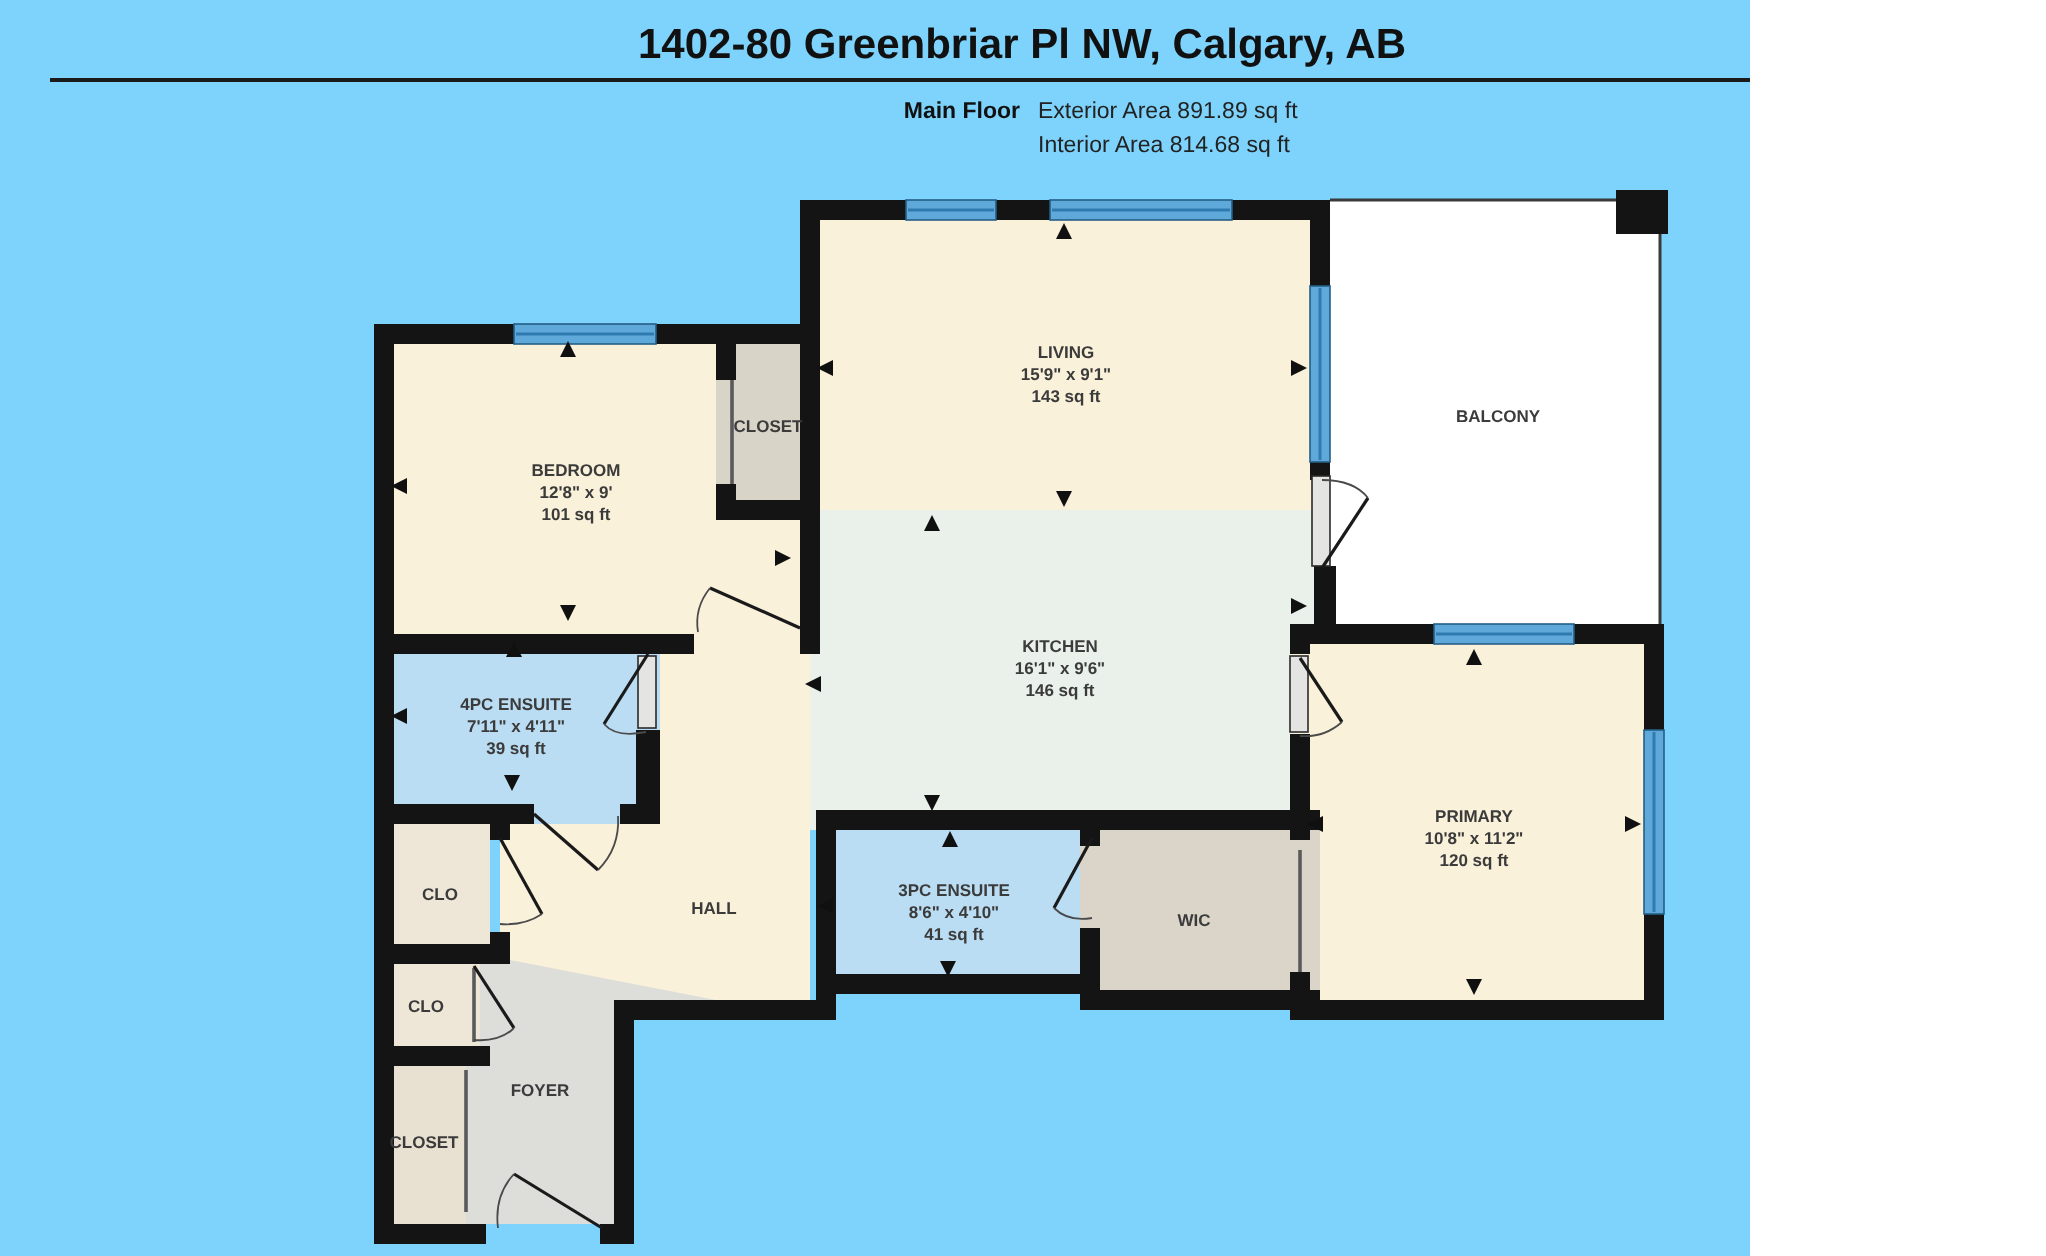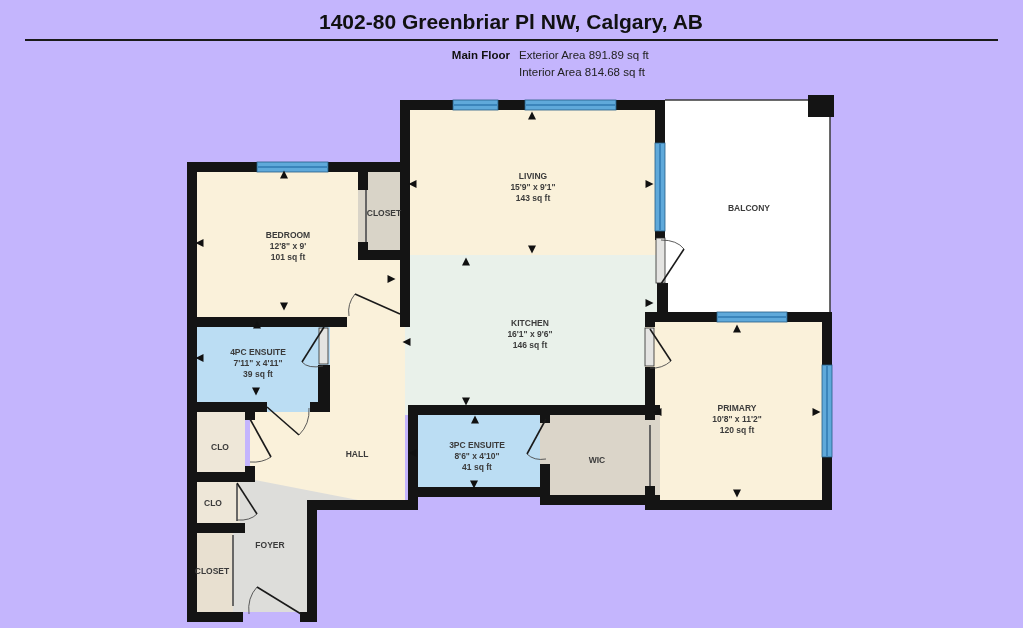--- a/index.html
+++ b/index.html
@@ -1,16 +1,16 @@
 <!DOCTYPE html>
 <html><head>
 <meta charset="utf-8">
 <style>
   html,body{margin:0;padding:0;background:#ffffff;}
-  .page{position:relative;width:1023px;height:628px;background:#c4b5fd;overflow:hidden;
+  .page{position:relative;width:875px;height:628px;background:#7dd3fc;overflow:hidden;
         font-family:"Liberation Sans", sans-serif;}
   svg{display:block}
   .title-text{font:700 21px "Liberation Sans",sans-serif;fill:#111;}
   .sub-bold{font:700 11.5px "Liberation Sans",sans-serif;fill:#111;}
   .sub-reg{font:400 11.5px "Liberation Sans",sans-serif;fill:#222;}
   .rlabel{font:700 8.5px "Liberation Sans",sans-serif;fill:#3b3b3b;text-anchor:middle;}
   .wall{fill:#141414;}
   .win{fill:#5FA9DA;stroke:#255E85;stroke-width:0.8;}
   .winline{stroke:#2F7AB0;stroke-width:1.5;}
   .leaf{stroke:#1a1a1a;stroke-width:1.6;fill:none;}

